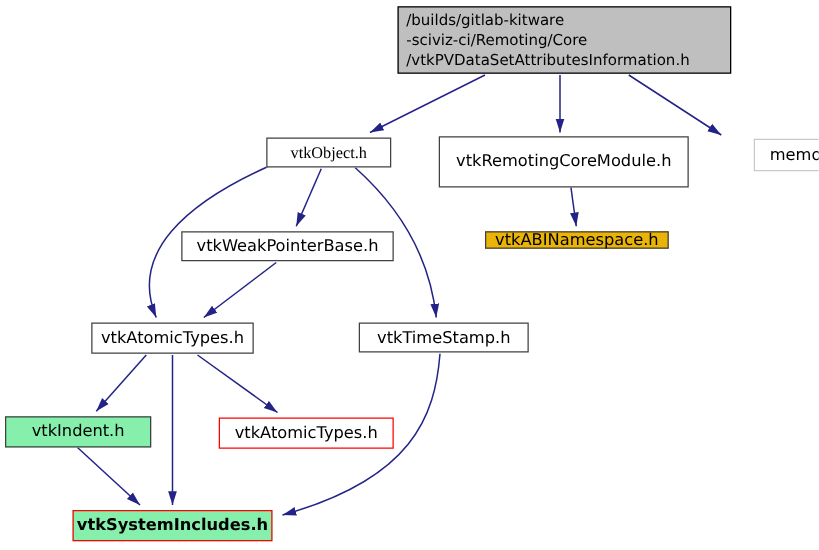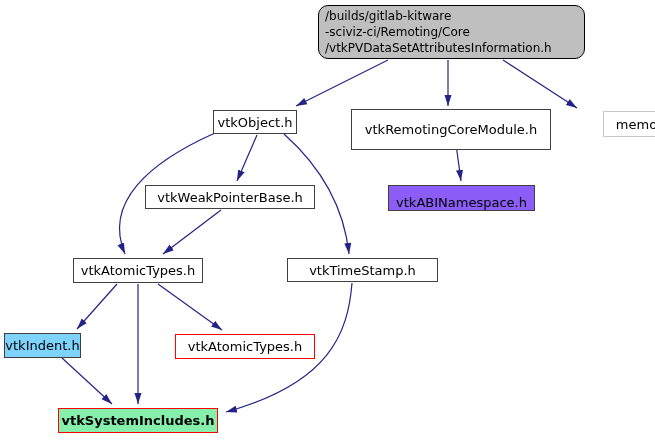--- a/index.html
+++ b/index.html
@@ -40,21 +40,20 @@
   }
   .node.main-node {
     align-items: flex-start;
     justify-content: flex-start;
     text-align: left;
     white-space: pre-line;
     font-size: 12px;
     line-height: 1.32;
     padding: 3px 6px;
     cursor: default;
-    border-radius: 10px;
   }
   .node.external-node {
     cursor: default;
   }
   .node .label {
     pointer-events: none;
   }
 </style>
 </head>
 <body>
@@ -83,49 +82,49 @@
       <path d="M352,283 C348,333 330,383 226,412" marker-end="url(#arrow)"></path>
     </g>
   </svg>
 
   <div class="node main-node" style="left: 318px; top: 5px; width: 267px; height: 54px; border-color: rgb(0, 0, 0); background-color: rgb(191, 191, 191); color: rgb(0, 0, 0);">
     <span class="label">/builds/gitlab-kitware
 -sciviz-ci/Remoting/Core
 /vtkPVDataSetAttributesInformation.h</span>
   </div>
 
-  <div class="node" style="left: 213px; top: 110px; width: 84px; height: 24px; border-color: rgb(64, 64, 64); background-color: rgb(255, 255, 255);">
+  <div class="node" style="left: 213px; top: 110px; width: 100px; height: 24px; border-color: rgb(64, 64, 64); background-color: rgb(255, 255, 255); font-family: Liberation Serif, serif;">
     <span class="label">vtkObject.h</span>
   </div>
 
   <div class="node" style="left: 351px; top: 109px; width: 200px; height: 41px; border-color: rgb(64, 64, 64); background-color: rgb(255, 255, 255);">
     <span class="label">vtkRemotingCoreModule.h</span>
   </div>
 
   <div class="node external-node" style="left: 603px; top: 111px; width: 80px; height: 26px; border-color: rgb(201, 201, 201); background-color: rgb(255, 255, 255);">
     <span class="label">memory</span>
   </div>
 
   <div class="node" style="left: 145px; top: 185px; width: 170px; height: 24px; border-color: rgb(64, 64, 64); background-color: rgb(255, 255, 255); justify-content: center;">
     <span class="label">vtkWeakPointerBase.h</span>
   </div>
 
-  <div class="node" style="left: 388px; top: 185px; width: 147px; height: 26px; border-color: rgb(64, 64, 64); background-color: #8b5cf6; align-items: flex-end;">
+  <div class="node" style="left: 388px; top: 185px; width: 147px; height: 14px; border-color: rgb(64, 64, 64); background-color: #eab308;">
     <span class="label">vtkABINamespace.h</span>
   </div>
 
   <div class="node" style="left: 73px; top: 258px; width: 130px; height: 25px; border-color: rgb(64, 64, 64); background-color: rgb(255, 255, 255);">
     <span class="label">vtkAtomicTypes.h</span>
   </div>
 
-  <div class="node" style="left: 287px; top: 258px; width: 151px; height: 24px; border-color: rgb(64, 64, 64); background-color: rgb(255, 255, 255);">
+  <div class="node" style="left: 287px; top: 258px; width: 136px; height: 24px; border-color: rgb(64, 64, 64); background-color: rgb(255, 255, 255);">
     <span class="label">vtkTimeStamp.h</span>
   </div>
 
-  <div class="node" style="left: 4px; top: 333px; width: 77px; height: 25px; border-color: rgb(64, 64, 64); background-color: #7dd3fc;">
+  <div class="node" style="left: 4px; top: 333px; width: 117px; height: 25px; border-color: rgb(64, 64, 64); background-color: #86efac;">
     <span class="label">vtkIndent.h</span>
   </div>
 
   <div class="node red-node" style="left: 175px; top: 334px; width: 140px; height: 25px; border-color: rgb(255, 0, 0); background-color: rgb(255, 255, 255);">
     <span class="label">vtkAtomicTypes.h</span>
   </div>
 
   <div class="node red-node" style="left: 58px; top: 408px; width: 160px; height: 25px; border-color: rgb(255, 0, 0); background-color: #86efac; font-weight: bold;">
     <span class="label">vtkSystemIncludes.h</span>
   </div>

